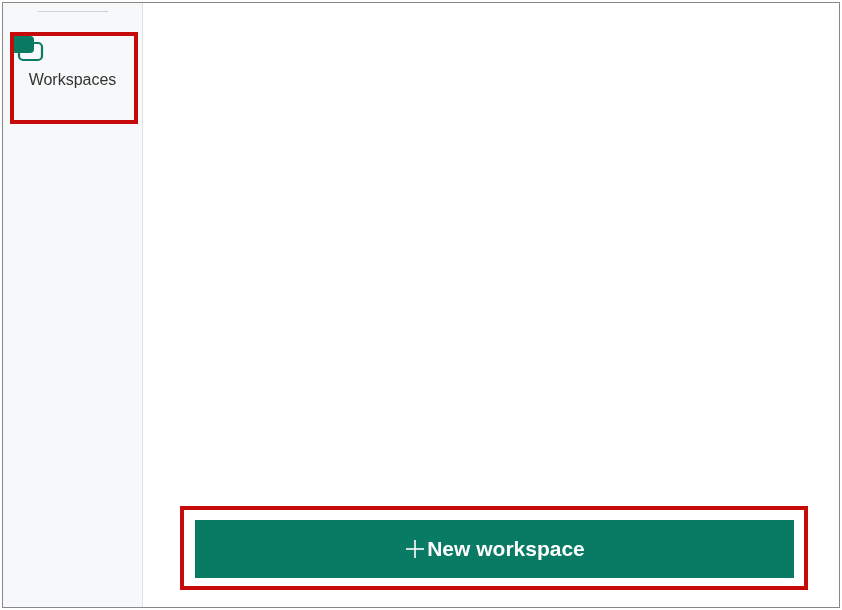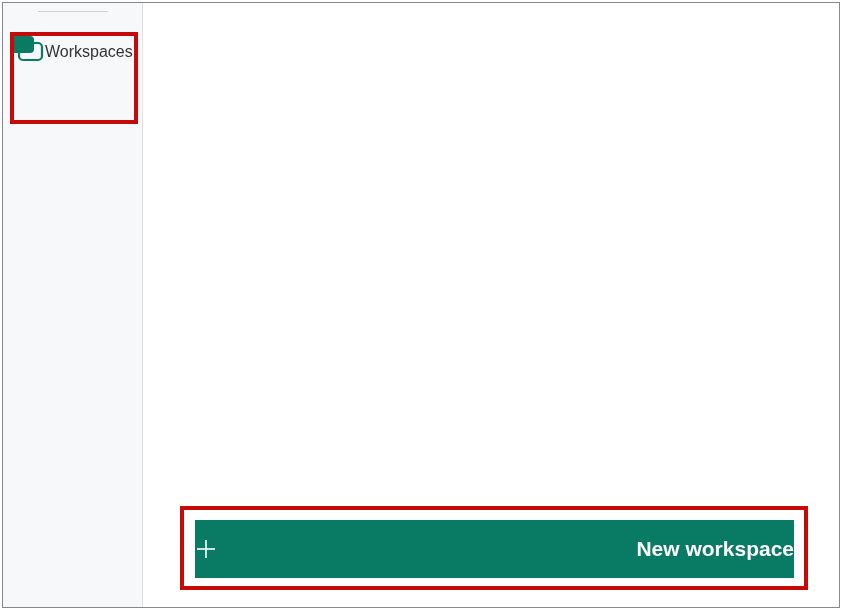--- a/index.html
+++ b/index.html
@@ -34,21 +34,21 @@
       padding-top: 8px;
     }
     .top-divider {
       height: 1px;
       background: #d0d0d0;
       width: 70px;
       margin: 0 auto 10px auto;
     }
     .nav-item {
       display: flex;
-      flex-direction: row;
+      flex-direction: column;
       padding: 12px 6px 14px 6px;
       cursor: pointer;
       text-align: center;
     }
     .nav-item-label {
       font-size: 16px;
       color: #333;
       margin-top: 8px;
       line-height: 1.25;
     }
@@ -85,21 +85,21 @@
       position: absolute;
       left: 195px;
       right: 48px;
       bottom: 32px;
       height: 58px;
       background: #097a63;
       color: #ffffff;
       border: none;
       display: flex;
       align-items: center;
-      justify-content: space-between;
+      justify-content: center;
       font-size: 21px;
       font-weight: 600;
       cursor: pointer;
       gap: 1px;
     }
     .plus-icon svg {
       display: block;
     }
     .highlight-new-workspace {
       position: absolute;

